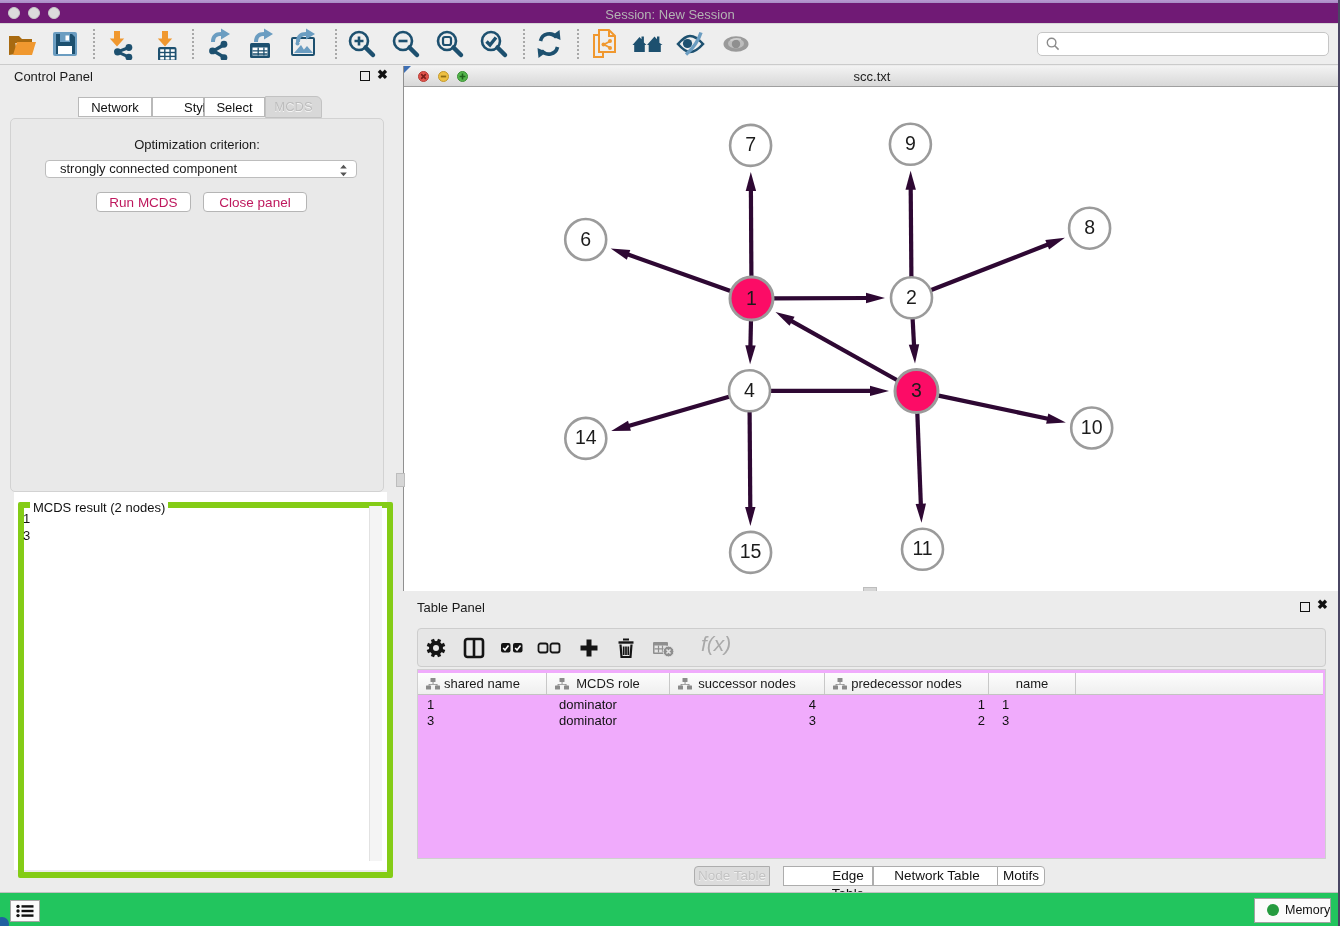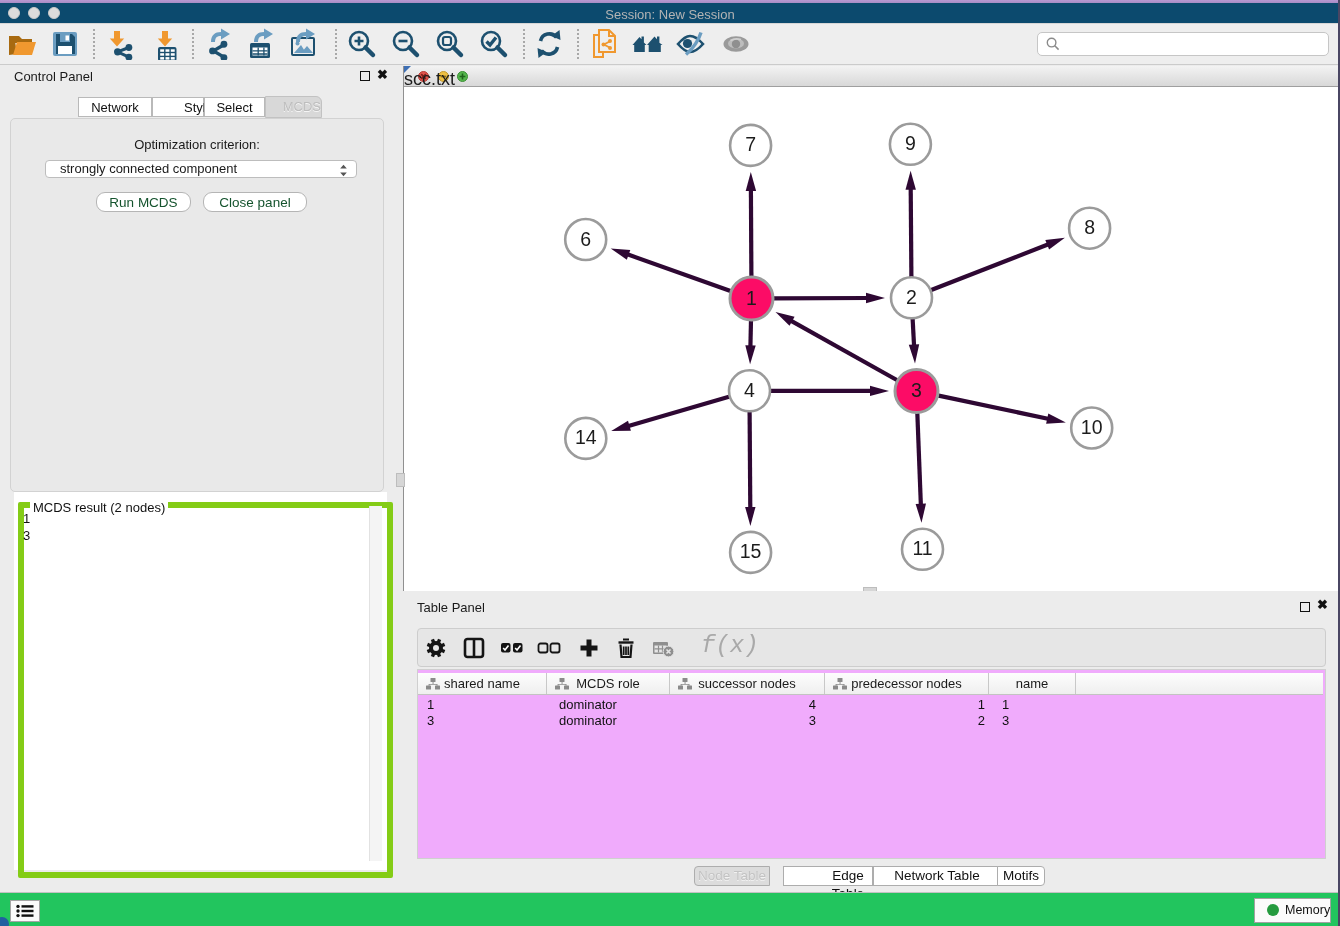--- a/index.html
+++ b/index.html
@@ -1,48 +1,48 @@
 <!DOCTYPE html>
 <html><head><meta charset="utf-8"><style>
 html,body{margin:0;padding:0;}
 body{width:1340px;height:926px;position:relative;overflow:hidden;background:#ececec;
 font-family:"Liberation Sans",sans-serif;-webkit-font-smoothing:antialiased;}
 .abs{position:absolute;}
 
 #purple{left:0;top:0;width:1340px;height:3px;background:linear-gradient(#b899d2,#a88cc4);}
-#titlebar{left:0;top:3px;width:1340px;height:20px;background:#0c4a6e;border-bottom:1px solid #d6d6d6;}
+#titlebar{left:0;top:3px;width:1340px;height:20px;background:#701a75;border-bottom:1px solid #d6d6d6;}
 .tl{position:absolute;top:4px;width:12px;height:12px;border-radius:50%;background:#dcdcdc;border:1px solid #c9c9c9;box-sizing:border-box;}
 #wintitle{left:0;top:4px;width:1340px;text-align:center;font-size:13px;color:#b4b4b4;}
 #toolbar{left:0;top:24px;width:1340px;height:41px;background:#eeeeee;border-bottom:1px solid #cbcbcb;box-sizing:border-box;}
 .sep{position:absolute;top:5px;height:30px;width:0;border-left:2px dotted #a8a8a8;}
 .ticon{position:absolute;top:4px;width:32px;height:32px;}
 #searchbox{position:absolute;left:1037px;top:8px;width:290px;height:22px;background:#fff;border:1px solid #c6c6c6;border-radius:5px;}
 
 #cpanel{left:0;top:65px;width:392px;height:827px;background:#ececec;}
 #cphead{position:absolute;left:0;top:0;width:100%;height:24px;}
 #cphead .t{position:absolute;left:14px;top:4px;font-size:13px;color:#1a1a1a;}
 .maxbox{position:absolute;width:10px;height:10px;border:1.6px solid #111;box-sizing:border-box;background:transparent;}
 .xmark{position:absolute;font-size:13px;font-weight:bold;color:#111;}
 .cptab{position:absolute;top:32px;height:20px;box-sizing:border-box;background:#fff;border:1px solid #b9b9b9;font-size:13px;color:#111;text-align:center;line-height:19px;}
-#tabMCDS{top:31px;height:22px;background:#d8d8d8;color:#bdbdbd;text-shadow:0 1px 0 #f5f5f5;border:1px solid #c2c2c2;border-radius:0 6px 0 0;text-align:right;}
+#tabMCDS{top:31px;height:22px;background:#d8d8d8;color:#bdbdbd;text-shadow:0 1px 0 #f5f5f5;border:1px solid #c2c2c2;border-radius:0 6px 0 0;}
 #cpinner{position:absolute;left:10px;top:53px;width:372px;height:372px;background:#e9e9e9;border:1px solid #d2d2d2;border-radius:5px;}
 #optlabel{position:absolute;left:0;top:18px;width:100%;text-align:center;font-size:13px;color:#1a1a1a;}
 #dropdown{position:absolute;left:34px;top:41px;width:310px;height:16px;background:#fff;border:1px solid #bdbdbd;border-radius:4px;font-size:13px;color:#1a1a1a;line-height:16px;}
 #dropdown span{position:absolute;left:14px;top:0;}
-.btn{position:absolute;top:73px;height:20px;background:#fff;border:1px solid #b5b5b5;border-radius:9px;box-sizing:border-box;font-size:13.5px;color:#14532d;text-align:center;line-height:19px;}
+.btn{position:absolute;top:73px;height:20px;background:#fff;border:1px solid #b5b5b5;border-radius:4px;box-sizing:border-box;font-size:13.5px;color:#be185d;text-align:center;line-height:19px;}
 #resultbox{position:absolute;left:14px;top:427px;width:371px;height:376px;background:#fff;border:1px solid #fff;}
 #fieldset{position:absolute;left:3px;top:9px;width:363px;height:364px;border:6px solid #84cc16;border-radius:2px;}
 #legend{position:absolute;left:6px;top:-8px;background:#fff;padding:0 3px;font-size:13px;color:#111;}
 #rb1{position:absolute;left:8px;top:18px;font-size:13px;color:#111;}
 #rb3{position:absolute;left:8px;top:35px;font-size:13px;color:#111;}
 #rscroll{position:absolute;right:4px;top:13px;width:12px;height:355px;background:#f4f4f4;border-left:1px solid #e2e2e2;}
 
 #netwin{left:403px;top:66px;width:937px;height:525px;background:#fff;border-left:1px solid #909090;box-sizing:border-box;}
 #nettitle{position:absolute;left:0;top:0;width:100%;height:21px;background:linear-gradient(#f3f3f3,#d8d8d8);border-bottom:1px solid #9f9f9f;box-sizing:border-box;}
-#nettitle .t{position:absolute;width:100%;top:3px;font-size:18px;color:#1c1c1c;}
+#nettitle .t{position:absolute;width:100%;text-align:center;top:3px;font-size:13px;color:#1c1c1c;}
 .mac{position:absolute;top:5px;width:11px;height:11px;border-radius:50%;box-sizing:border-box;}
 #netcanvas{position:absolute;left:1px;top:21px;width:936px;height:505px;background:#fff;}
 
 #tpanel{left:403px;top:591px;width:937px;height:301px;background:#ececec;}
 #tphead .t{position:absolute;left:14px;top:9px;font-size:13px;color:#1a1a1a;}
 #ttoolbar{position:absolute;left:14px;top:37px;width:907px;height:37px;background:#e6e6e6;border:1px solid #cdcdcd;border-radius:4px;}
 #ttable{position:absolute;left:14px;top:78px;width:907px;height:188px;background:#f0abfc;border:1px solid #cfcfcf;}
 #thead{position:absolute;left:0;top:3px;height:21px;background:linear-gradient(#fdfdfd,#efefef);border-bottom:1px solid #c3c3c3;}
 .hcell{position:absolute;top:0;height:21px;box-sizing:border-box;border-right:1px solid #c8c8c8;font-size:13px;color:#1a1a1a;text-align:center;line-height:21px;}
 .trow{position:absolute;font-size:13px;color:#111;}
@@ -370,21 +370,21 @@
       </svg>
     <svg style="position:absolute;left:233px;top:7px;" width="24" height="24" viewBox="0 0 24 24">
         <g>
           <rect x="2" y="6" width="15" height="12" rx="1" fill="#8f8f8f"></rect>
           <rect x="3.5" y="9.5" width="12" height="7" fill="#e6e6e6"></rect>
           <path d="M3.5 12.8 h12 M7.5 9.5 v7 M11.5 9.5 v7" stroke="#8f8f8f" stroke-width="1.2"></path>
           <circle cx="17.5" cy="15.5" r="5.4" fill="#8f8f8f" stroke="#e6e6e6" stroke-width="1"></circle>
           <path d="M15.5 13.5 L19.5 17.5 M19.5 13.5 L15.5 17.5" stroke="#e6e6e6" stroke-width="1.6"></path>
         </g>
       </svg>
-    <div style="position:absolute;left:283px;top:3px;font-family:Liberation Mono, monospace;font-style:italic;font-size:24px;color:#a9a9a9;">f(x)</div>
+    <div style="position:absolute;left:283px;top:3px;font-family:Liberation Sans, sans-serif;font-style:italic;font-size:21px;color:#a9a9a9;">f(x)</div>
   </div>
   <div id="ttable">
     <div id="thead" style="width:905px;">
       <div class="hcell" style="left:0px;width:129px;"><svg style="position:absolute;left:8px;top:5px;" width="14" height="12" viewBox="0 0 14 12">
             <g fill="#8a8a8a">
               <rect x="4.5" y="0" width="5" height="4" rx="0.5"></rect>
               <rect x="0" y="7.5" width="5" height="4" rx="0.5"></rect>
               <rect x="9" y="7.5" width="5" height="4" rx="0.5"></rect>
               <path d="M6.6 4 h0.9 v2 h4 v1.8 h-0.9 v-1 H3.5 v1 H2.6 v-1.8 h4 z"></path>
             </g>

